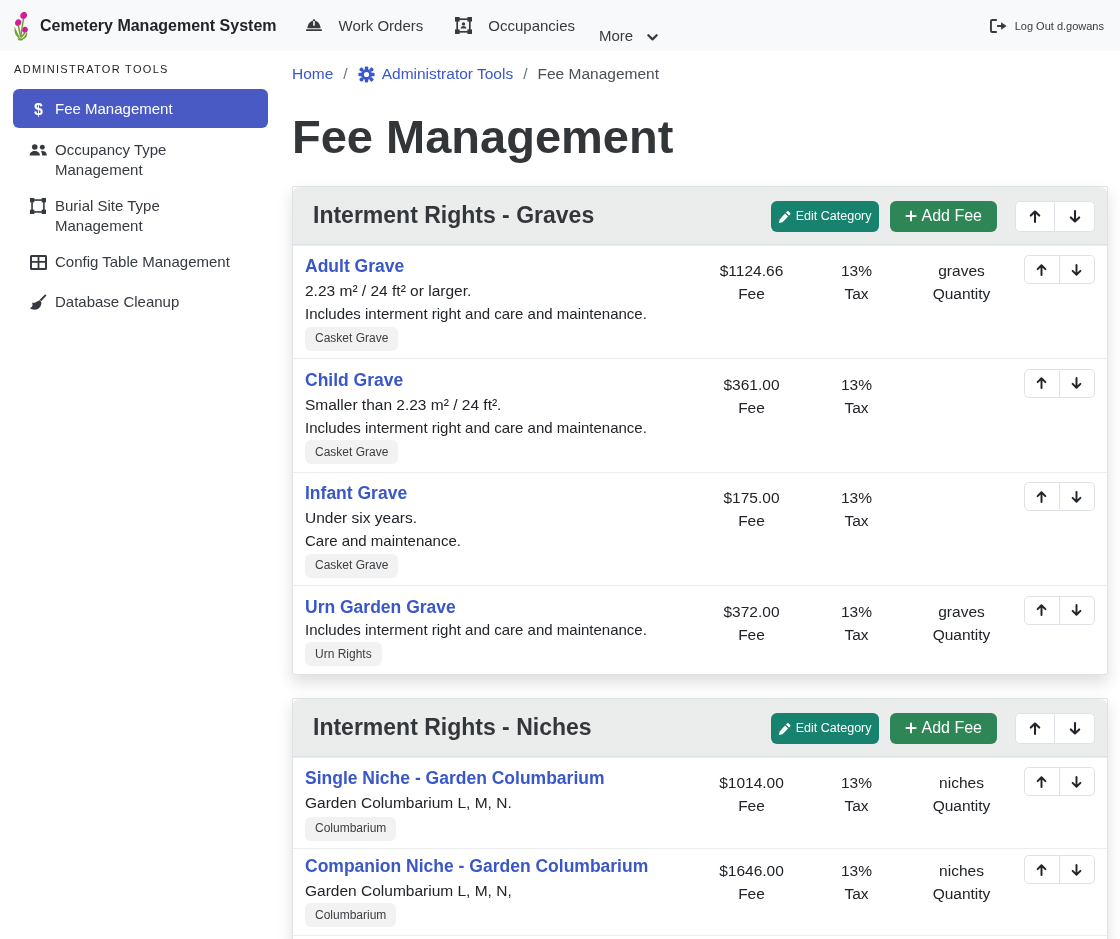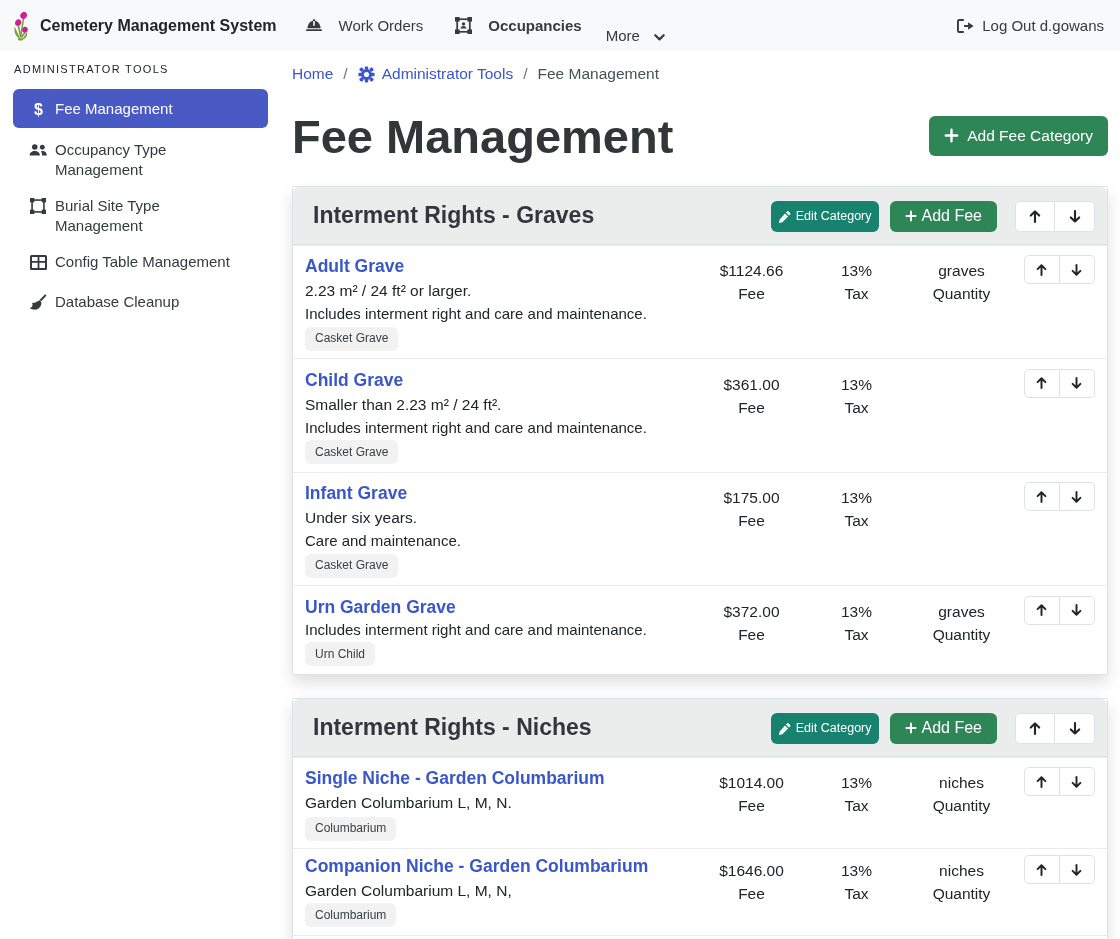--- a/index.html
+++ b/index.html
@@ -3,21 +3,21 @@
 <style>
 * { box-sizing: border-box; }
 html,body { margin:0; padding:0; }
 body { width:1120px; font-family:"Liberation Sans", sans-serif; color:#212529; background:#fff; }
 
 .navbar { height:51px; background:#f8f9fa; display:flex; align-items:center; padding:0 12px; }
 .brand { display:flex; align-items:center; gap:9px; font-size:16px; font-weight:bold; color:#212529; }
 .navlinks { display:flex; align-items:center; margin-left:14px; }
 .navlink { display:flex; align-items:center; gap:16px; color:#3a3a3a; font-size:15px; padding:0 14px 0 14px; }
 .navlink svg { display:block; }
-.nav-right { margin-left:auto; display:flex; align-items:center; gap:8px; font-size:15px; color:#3a3a3a; padding-right:4px; }
+.nav-right { margin-left:auto; display:flex; align-items:center; gap:8px; font-size:11px; color:#3a3a3a; padding-right:4px; }
 
 .layout { display:flex; align-items:flex-start; }
 .sidebar { width:280px; flex:0 0 280px; padding:12px 12px 0 13px; }
 .side-head { font-size:11px; letter-spacing:1.3px; color:#212529; margin:0 0 14px 1px; }
 .snav a { display:flex; align-items:flex-start; text-decoration:none; border-radius:6px; padding:8px 16px; color:#353a40; font-size:15px; line-height:20px; margin-bottom:0; }
 .snav a.dbitem { margin-top:4px; }
 .snav a .sic { width:18px; flex:0 0 18px; margin-right:8px; display:flex; justify-content:center; align-items:center; height:20px; }
 .snav a.active { background:#4a5ac5; color:#fff; padding:9.5px 16px; margin-bottom:4px; }
 .snav a.active .sic { color:#fff; }
 
@@ -79,21 +79,21 @@
     <span>Cemetery Management System</span>
   </div>
   <div class="navlinks">
     <div class="navlink">
       <svg width="18" height="16" viewBox="0 0 18 16" fill="#3a3a3a">
         <path d="M9 1.2 c.7 0 1.2.5 1.2 1.1 v.5 c2.6.6 4.6 2.7 4.9 5.4 h.4 v2 h-13 v-2 h.4 c.3-2.7 2.3-4.8 4.9-5.4 v-.5 c0-.6.5-1.1 1.2-1.1 z M8.2 3 v4.8 h1.6 V3 z"></path>
         <rect x="1" y="11.2" width="16" height="1.9" rx=".9"></rect>
       </svg>
       <span>Work Orders</span>
     </div>
-    <div class="navlink" style="padding-left:18px;padding-right:0;font-weight:bold;">
+    <div class="navlink" style="padding-left:18px;padding-right:0;">
       <svg width="17" height="17" viewBox="0 0 17 17">
         <rect x="2.2" y="2.2" width="12.6" height="12.6" fill="none" stroke="#3a3a3a" stroke-width="1.7"></rect>
         <g fill="#3a3a3a">
           <rect x="0" y="0" width="4.6" height="4.6"></rect>
             <rect x="12.4" y="0" width="4.6" height="4.6"></rect>
           <rect x="0" y="12.4" width="4.6" height="4.6"></rect>
             <rect x="12.4" y="12.4" width="4.6" height="4.6"></rect>
           <circle cx="8.5" cy="6.9" r="1.7"></circle>
           <path d="M5.6 11.6 c0-1.6 1.3-2.6 2.9-2.6 s2.9 1 2.9 2.6 z"></path>
         </g>
@@ -192,23 +192,20 @@
               <circle cx="8.5" cy="8.5" r="2.6" fill="#fff"></circle>
             </g>
           </svg>
           <span>Administrator Tools</span>
         </a>
       <span class="sep">/</span>
         <span class="cur">Fee Management</span>
     </div>
     <div class="titlerow">
       <h1>Fee Management</h1>
-      <button class="btn btn-add-cat"><svg width="15" height="15" viewBox="0 0 15 15" fill="#fff">
-            <path d="M6.3 1.8 a1.2 1.2 0 0 1 2.4 0 v4.5 h4.5 a1.2 1.2 0 0 1 0 2.4 h-4.5 v4.5 a1.2 1.2 0 0 1 -2.4 0 v-4.5 h-4.5 a1.2 1.2 0 0 1 0 -2.4 h4.5 z"></path>
-          </svg>Add Fee Category</button>
     </div>
 
     <div class="card">
       <div class="card-header">
         <h2>Interment Rights - Graves</h2>
         <div class="hdr-btns">
           <button class="btn btn-teal"><svg width="13" height="13" viewBox="0 0 15 15" fill="#fff">
                 <path d="M11.4 1 l2.6 2.6 a1.1 1.1 0 0 1 0 1.5 l-1.3 1.3 -3.5-3.5 1.3-1.3 a1.1 1.1 0 0 1 1.5 0 z M8.1 4 l3.5 3.5 -6.5 6.5 -4.1 1 1-4.1 z"></path>
               </svg>Edit Category</button>
           <span class="gap12"></span>
@@ -316,21 +313,21 @@
               <svg width="13" height="14" viewBox="0 0 14 15">
                 <path d="M7 2 V12.4 M2.8 8.4 L7 12.6 L11.2 8.4" fill="none" stroke="#212529" stroke-width="2.1" stroke-linecap="round" stroke-linejoin="round"></path>
               </svg>
             </span>
         </div>
       </div>
       <div class="feerow">
         <div class="fr-text">
           <div class="fr-title">Urn Garden Grave</div>
           <div class="fr-desc">Includes interment right and care and maintenance.</div>
-          <span class="badge">Urn Child</span>
+          <span class="badge">Urn Rights</span>
         </div>
         <div class="fcol">
             <div>$372.00</div>
             <div class="lab">Fee</div>
           </div>
         <div class="fcol">
             <div>13%</div>
             <div class="lab">Tax</div>
           </div>
         <div class="fcol">

